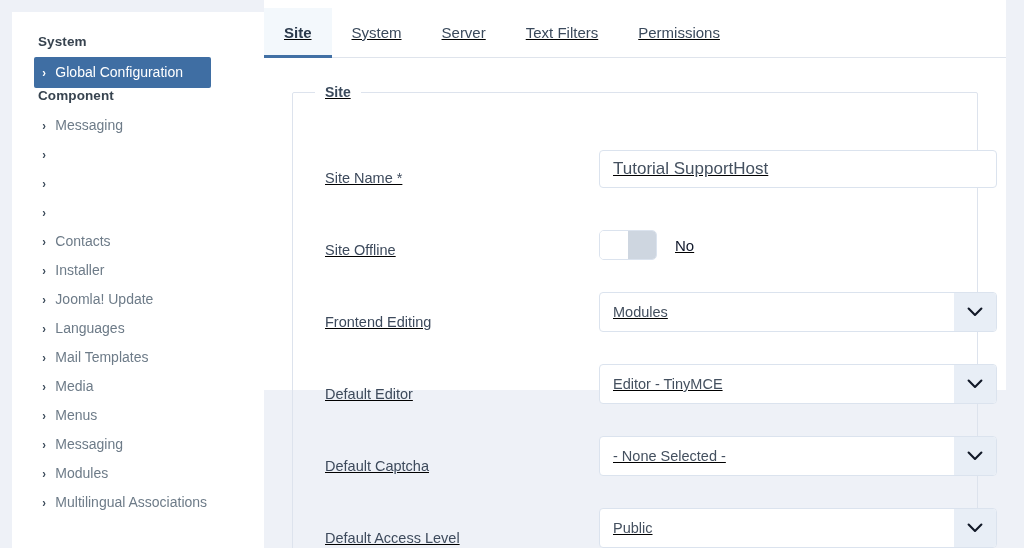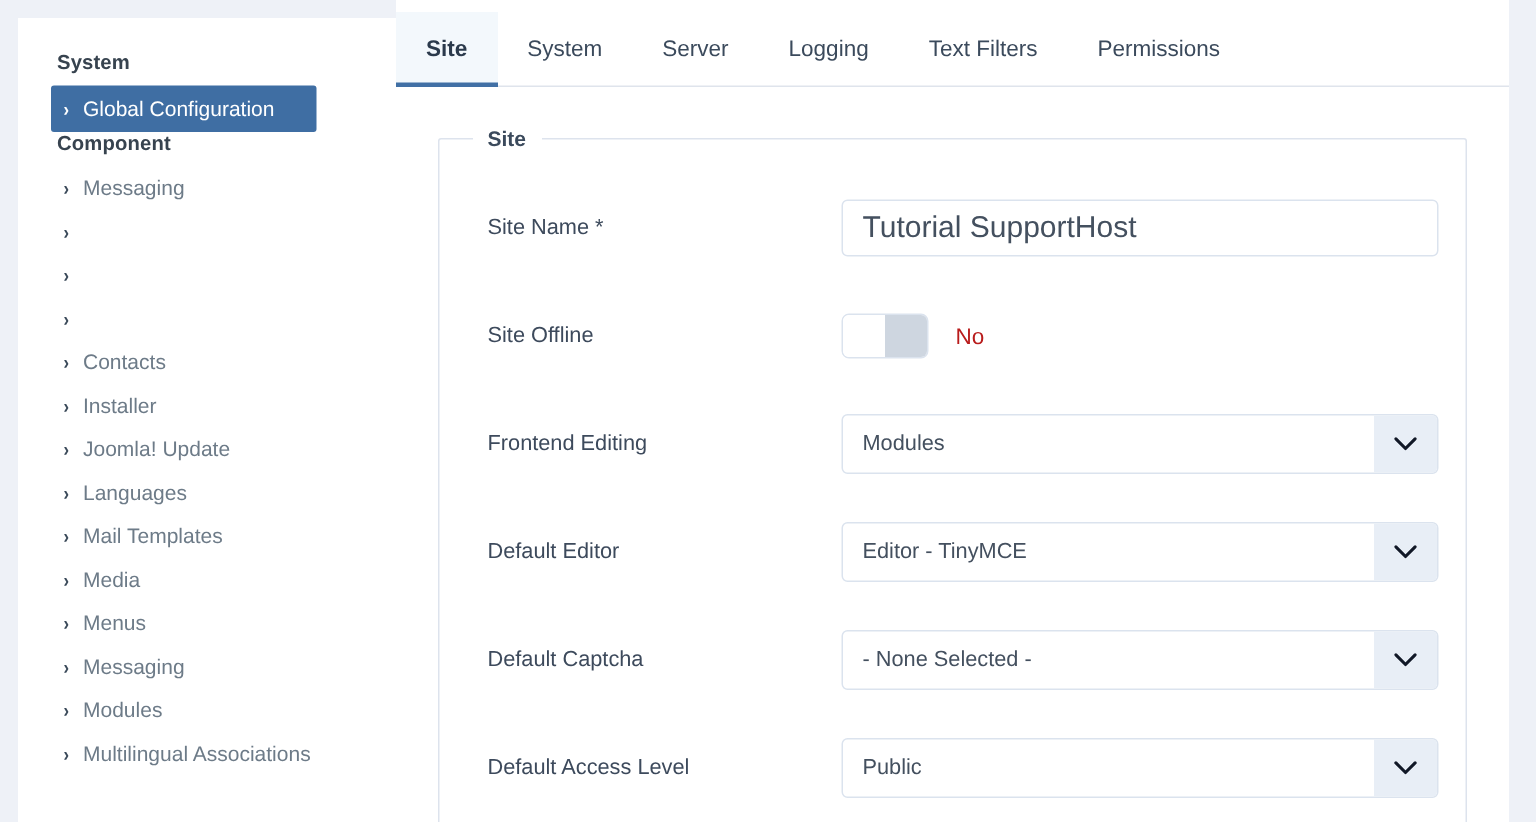--- a/index.html
+++ b/index.html
@@ -74,22 +74,23 @@
   }
   .nav-item.active .chev { color: #ffffff; }
   .nav-item.active .lbl { color: #ffffff; }
 
   
   .main {
     position: absolute;
     left: 264px;
     top: 0px;
     width: 742px;
-    height: 548px;
-    background: #ffffff;
+    height: 390px;
+    background: #ffffff;
+    text-decoration: underline;
   }
 
   .tabs {
     display: flex;
     align-items: flex-end;
     height: 58px;
     border-bottom: 1px solid #dfe4ec;
     padding-left: 0px;
   }
   .tab {
@@ -124,44 +125,45 @@
     font-size: 14px;
     font-weight: bold;
     color: #3b4a5c;
     padding: 0 10px;
     margin-left: 22px;
     width: auto;
   }
 
   .field-row {
     display: flex;
-    align-items: center;
+    align-items: flex-end;
     padding: 0 0 0 32px;
     height: 72px;
+    gap: 38px;
   }
   .field-label {
     width: 236px;
     flex: 0 0 236px;
     font-size: 14.5px;
     color: #3d4a5c;
     line-height: 20px;
   }
   .field-control {
     flex: 1 1 auto;
     display: flex;
     align-items: center;
   }
 
   .text-input {
     width: 398px;
     height: 38px;
     border: 1px solid #dbe3ee;
     border-radius: 4px;
     background: #ffffff;
-    font-size: 20px;
+    font-size: 17px;
     color: #44505f;
     padding: 0 13px;
     font-family: "Liberation Sans", sans-serif;
     outline: none;
   }
 
   .select-wrap {
     position: relative;
     width: 398px;
     height: 40px;
@@ -201,21 +203,21 @@
     background: #ffffff;
     display: flex;
     overflow: hidden;
     cursor: pointer;
   }
   .toggle .knob { flex: 0 0 50%; background: #ffffff; }
   .toggle .track { flex: 0 0 50%; background: #ced6e0; }
   .toggle-text {
     margin-left: 18px;
     font-size: 15px;
-    color: #b91c1c;
+    color: #0f172a;
   }
 </style>
 </head>
 <body>
 
 <div class="page">
 
   <aside class="sidebar">
     <div class="sidebar-inner">
 
@@ -284,21 +286,20 @@
 
     </div>
   </aside>
 
   <section class="main">
 
     <nav class="tabs">
       <div class="tab active">Site</div>
       <div class="tab">System</div>
       <div class="tab">Server</div>
-      <div class="tab">Logging</div>
       <div class="tab">Text Filters</div>
       <div class="tab">Permissions</div>
     </nav>
 
     <div class="form-area">
       <fieldset class="site-box">
         <legend>Site</legend>
 
         <div class="field-row">
           <div class="field-label">Site Name *</div>

